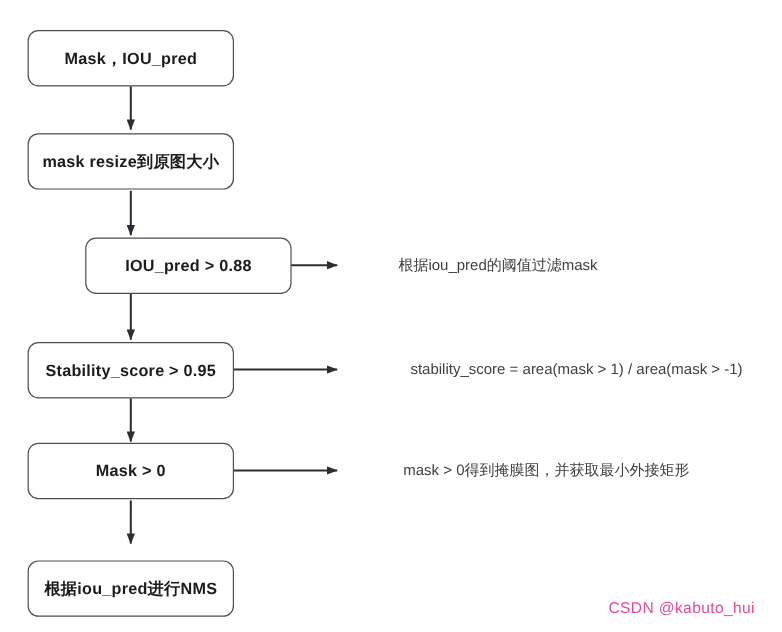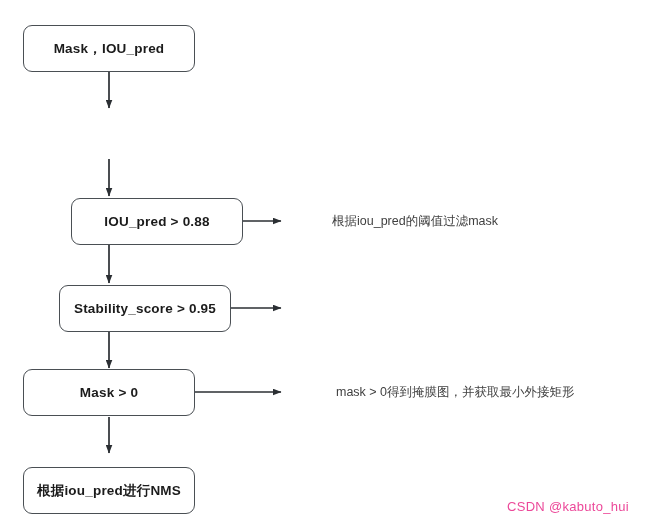--- a/index.html
+++ b/index.html
@@ -90,37 +90,41 @@
 
     <line x1="195" y1="221" x2="281" y2="221" stroke="#2b2f33" stroke-width="1.7" marker-end="url(#arrowhead)"></line>
     <line x1="195" y1="308" x2="281" y2="308" stroke="#2b2f33" stroke-width="1.7" marker-end="url(#arrowhead)"></line>
     <line x1="195" y1="392" x2="281" y2="392" stroke="#2b2f33" stroke-width="1.7" marker-end="url(#arrowhead)"></line>
   </svg>
 
   <div class="node" style="left:23px; top:25px; width:172px; height:47px;">
     <span class="node-label">Mask，IOU_pred</span>
   </div>
 
+  <div class="node" style="left:23px; top:111px; width:172px; height:47px;">
+    <span class="node-label">mask resize到原图大小</span>
+  </div>
 
   <div class="node" style="left:23px; top:198px; width:172px; height:47px;margin-left:48px;">
     <span class="node-label">IOU_pred &gt; 0.88</span>
   </div>
 
-  <div class="node" style="left:23px; top:285px; width:172px; height:47px;margin-left:36px;">
+  <div class="node" style="left:23px; top:285px; width:172px; height:47px;">
     <span class="node-label">Stability_score &gt; 0.95</span>
   </div>
 
   <div class="node" style="left:23px; top:369px; width:172px; height:47px;">
     <span class="node-label">Mask &gt; 0</span>
   </div>
 
   <div class="node" style="left:23px; top:467px; width:172px; height:47px;">
     <span class="node-label">根据iou_pred进行NMS</span>
   </div>
 
   <div class="annotation" style="left:288px; top:215px;">根据iou_pred的阈值过滤mask</div>
 
+  <div class="annotation" style="left:298px; top:302px;">stability_score = area(mask &gt; 1) / area(mask &gt; -1)</div>
 
   <div class="annotation" style="left:292px; top:386px;">mask &gt; 0得到掩膜图，并获取最小外接矩形</div>
 
   <div class="watermark" style="left:507px; top:500px;">CSDN @kabuto_hui</div>
 
 </div>
 
 </body></html>

